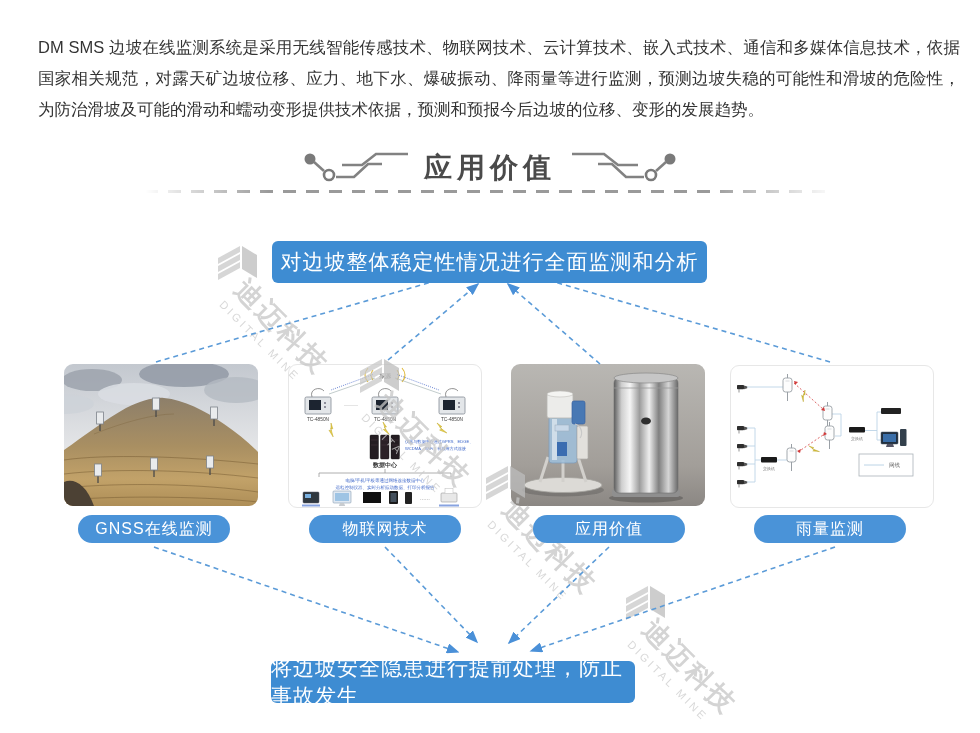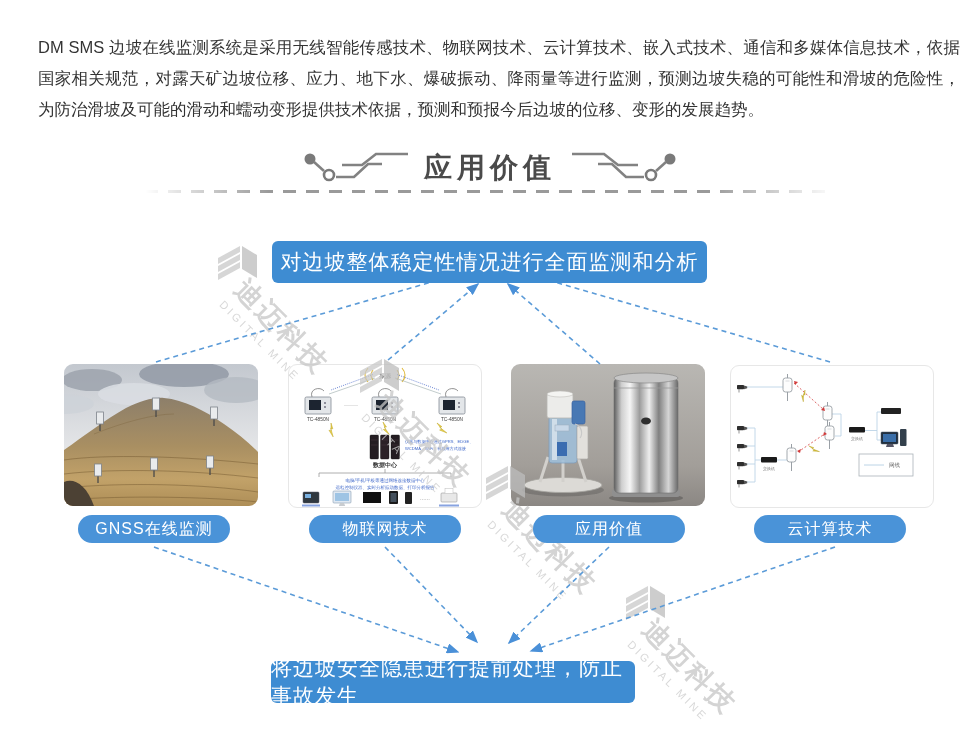--- a/index.html
+++ b/index.html
@@ -425,13 +425,13 @@
       <rect x="128" y="88" width="54" height="22" fill="#fff" stroke="#aab2b8" stroke-width="0.8"></rect>
       <line x1="133" y1="99" x2="153" y2="99" stroke="#bcd4e6" stroke-width="1"></line>
       <text x="158" y="101" font-size="5.5" fill="#666">网线</text>
     </g>
   </svg>
 </div>
 
 <button class="tag-btn" style="left:78px;top:515px">GNSS在线监测</button>
 <button class="tag-btn" style="left:309px;top:515px">物联网技术</button>
 <button class="tag-btn" style="left:533px;top:515px">应用价值</button>
-<button class="tag-btn" style="left:754px;top:515px">云计算技术</button>
+<button class="tag-btn" style="left:754px;top:515px">雨量监测</button>
 
 </body></html>

